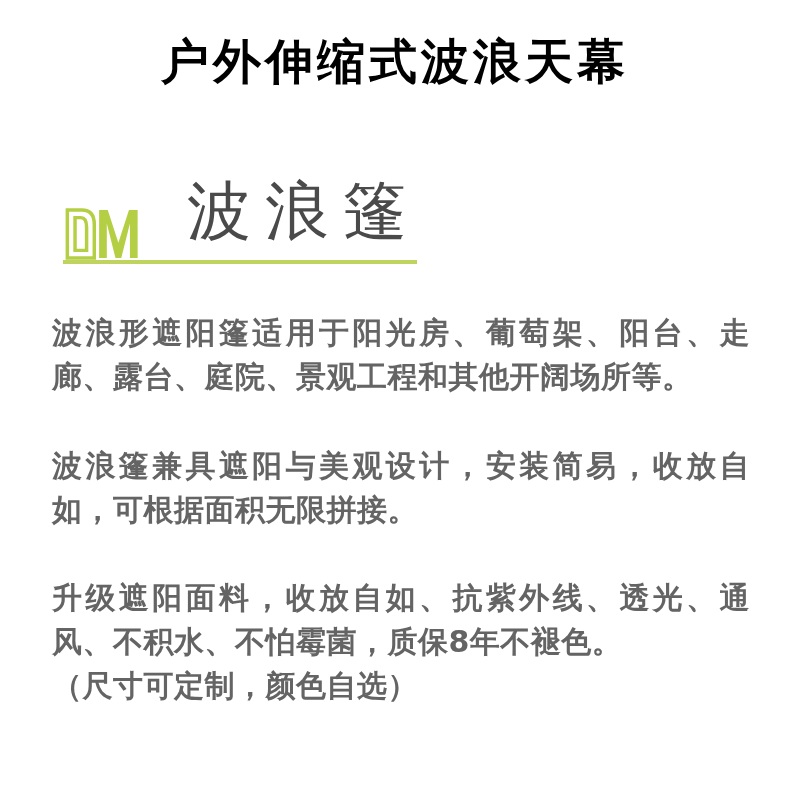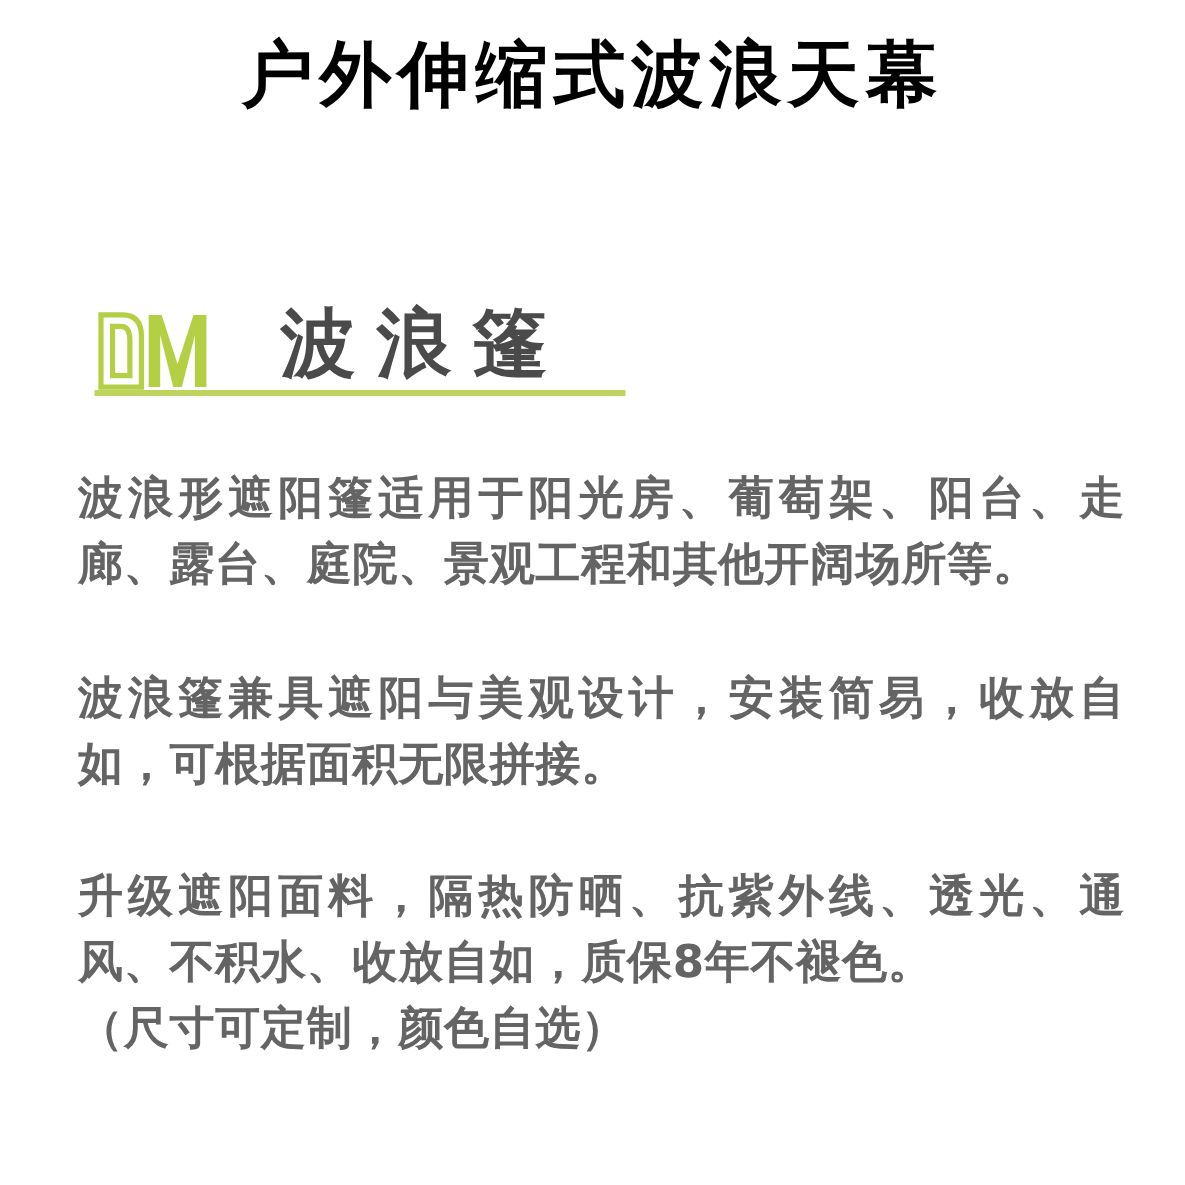--- a/index.html
+++ b/index.html
@@ -12,42 +12,42 @@
   }
   *{margin:0;padding:0;box-sizing:border-box;}
   html,body{width:790px;height:790px;}
   body{
     background:var(--bg);
     font-family:"DejaVu Sans","Liberation Sans",sans-serif;
     position:relative;
     overflow:hidden;
   }
   .title{
-    padding-top:18px;
+    padding-top:30px;
     text-align:center;
     font-size:48px;
     font-weight:900;
     letter-spacing:4px;
     color:var(--title-color);
     white-space:nowrap;
   }
   .logo{
     position:absolute;
     left:63px;
     top:208px;
     width:78px;
     height:52px;
   }
   .brand-name{
     position:absolute;
     left:187px;
-    top:202px;
-    font-size:50px;
+    top:184px;
+    font-size:64px;
     line-height:54px;
-    font-weight:700;
+    font-weight:400;
     letter-spacing:14px;
     color:var(--brand-name-color);
     white-space:nowrap;
   }
   .brand-underline{
     position:absolute;
     left:63px;
     top:260px;
     width:354px;
     height:4px;
@@ -83,17 +83,17 @@
 
   <span class="brand-name">波浪篷</span>
 
   <div class="brand-underline"></div>
 
   <p class="para p2">波浪篷兼具遮阳与美观设计，安装简易，收放自如，可根据面积无限拼接。</p>
 
   <p class="para p1">波浪形遮阳篷适用于阳光房、葡萄架、阳台、走廊、露台、庭院、景观工程和其他开阔场所等。</p>
 
   <div class="para p3">
-    <span class="pline">升级遮阳面料，隔热防晒、抗紫外线、透光、通风、不积水、收放自如，质保8年不褪色。</span>
+    <span class="pline">升级遮阳面料，收放自如、抗紫外线、透光、通风、不积水、不怕霉菌，质保8年不褪色。</span>
     <span class="pline">（尺寸可定制，颜色自选）</span>
   </div>
 
 </div>
 
 </body></html>

